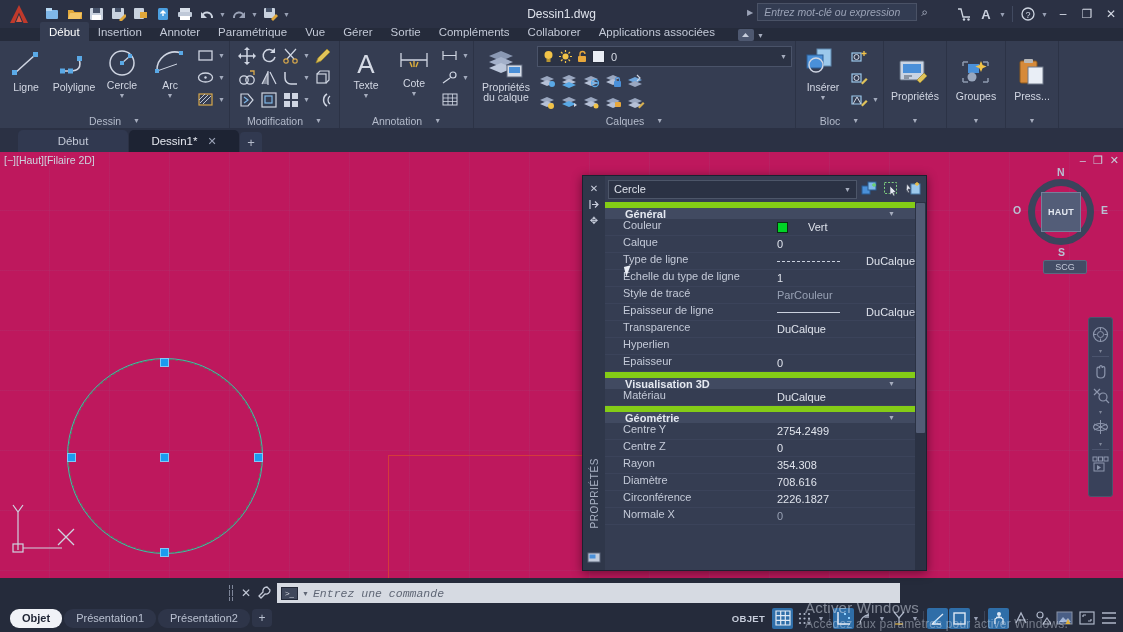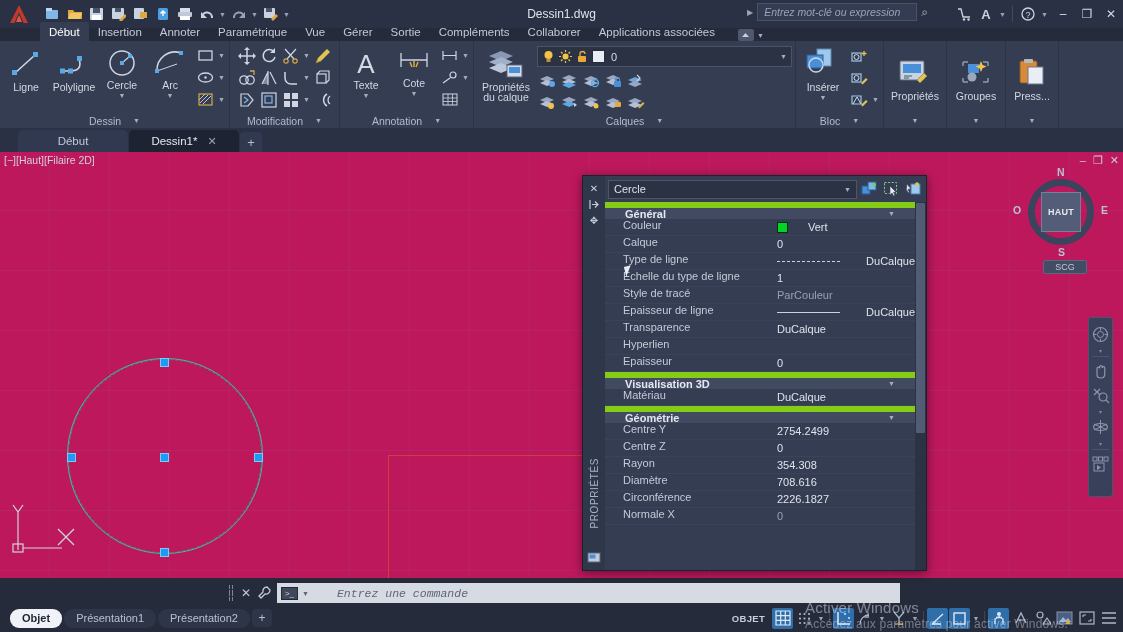--- a/index.html
+++ b/index.html
@@ -242,21 +242,21 @@
   .cmdx{ width:14px;height:18px;display:flex;align-items:center;justify-content:center;color:#c3c9d7;font-size:12px;}
   .cmdw{ width:16px;height:18px;display:flex;align-items:center;justify-content:center;color:#c3c9d7;}
   .cmdinput{
     flex:1; height:20px; background:#d6dae2; display:flex; align-items:center;
     gap:4px; padding:0 4px;
   }
   .cmdprompt{
     width:17px;height:13px;background:#40485c;border:1px solid #222838;
     display:flex;align-items:center;justify-content:center;color:#d6dae2;font-size:8px;
   }
-  .cmdph{ font-size:11.5px; font-style:italic; color:#5f6675; font-family:"Liberation Mono", monospace;margin-left:24px;}
+  .cmdph{ font-size:11.5px; font-style:italic; color:#5f6675; font-family:"Liberation Mono", monospace;}
 
   
   .layouttabs{
     position:absolute; left:0; top:604px; width:1123px; height:28px;
     background:#252b3b; display:flex; align-items:center; padding-left:10px; gap:2px;
   }
   .ltab{
     height:19px; padding:0 12px; display:flex; align-items:center;
     font-size:11px; color:#b9c0d0; background:#2e3549; border-radius:9px;
   }

